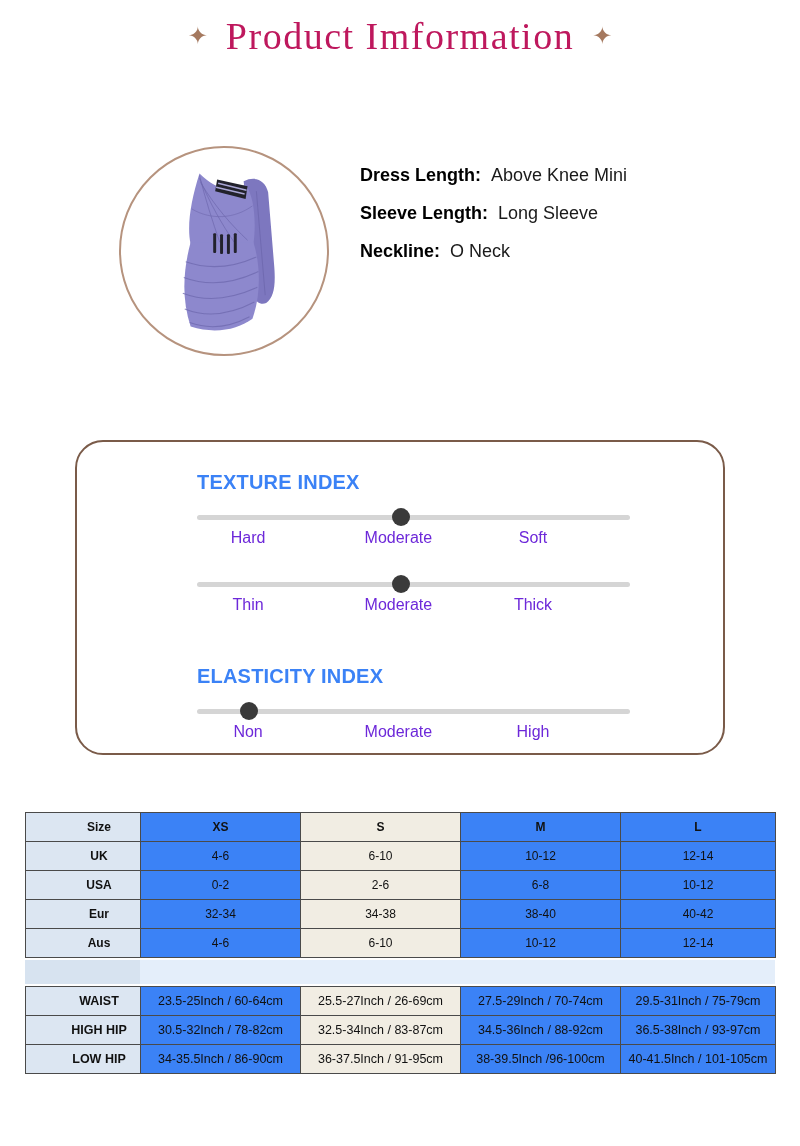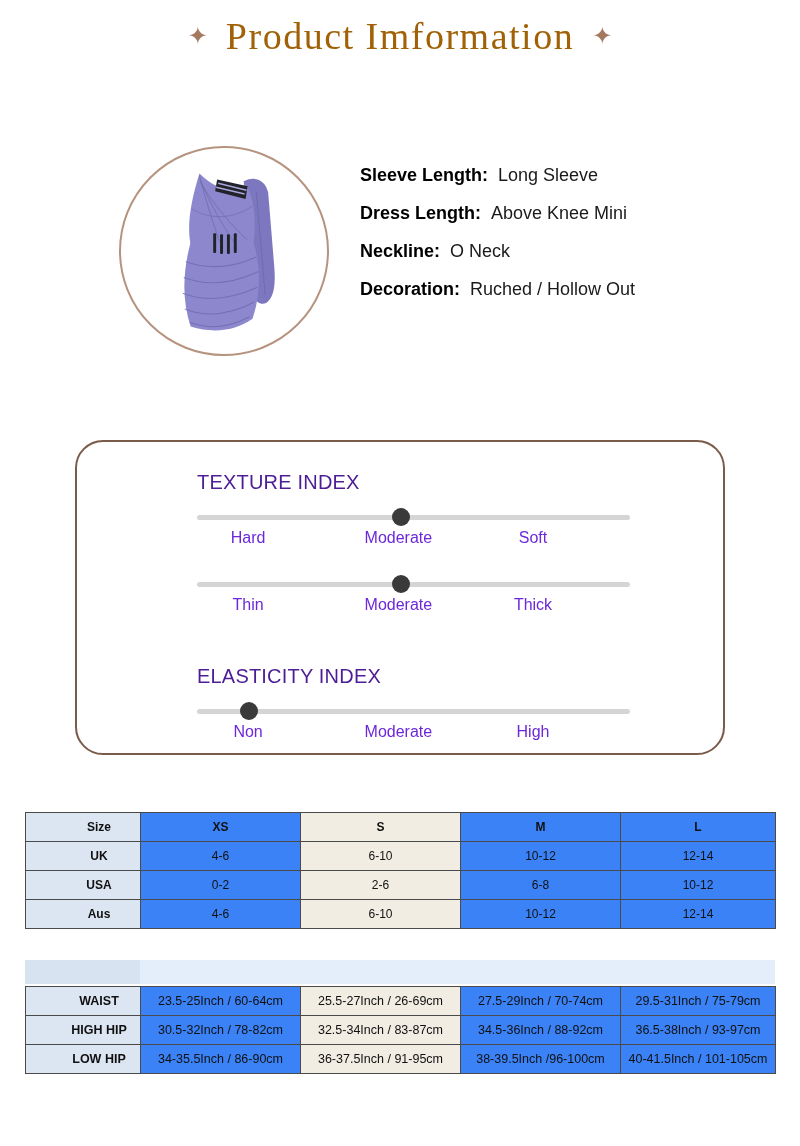--- a/index.html
+++ b/index.html
@@ -9,39 +9,39 @@
     position:relative;overflow:hidden;
   }
   
   .header{
     position:absolute;top:14px;left:0;width:800px;
     display:flex;justify-content:center;align-items:center;gap:18px;
   }
   .sparkle{font-size:24px;color:#a5795f;line-height:1;}
   .title{
     font-family:"Liberation Serif",serif;
-    font-size:38px;letter-spacing:1.5px;color:#a16207;white-space:nowrap;
+    font-size:38px;letter-spacing:1.5px;color:#be185d;white-space:nowrap;
   }
   
   .photo-circle{
     position:absolute;left:119px;top:146px;width:210px;height:210px;
     box-sizing:border-box;border:2px solid #b6937e;border-radius:50%;
     overflow:hidden;background:#fff;
   }
   .details{position:absolute;left:360px;top:156px;}
   .detail-row{height:38px;display:flex;align-items:center;font-size:18px;color:#1a1a1a;white-space:nowrap;}
   .detail-label{font-weight:bold;color:#000;margin-right:10px;}
   
   .index-box{
     position:absolute;left:75px;top:440px;width:650px;height:315px;
     box-sizing:border-box;border:2px solid #7a5b49;border-radius:28px;
     background:#fff;
   }
   .index-group{position:absolute;left:120px;width:433px;}
-  .index-title{font-size:20px;font-weight:normal;color:#4c1d95;line-height:24px;letter-spacing:0.2px;}
+  .index-title{font-size:20px;font-weight:bold;color:#3b82f6;line-height:24px;letter-spacing:0.2px;}
   .slider{position:relative;height:18px;margin-top:14px;}
   .slider-track{position:absolute;top:7px;left:0;right:0;height:5px;border-radius:3px;background:#d5d5d5;}
   .slider-dot{position:absolute;top:0;width:18px;height:18px;border-radius:50%;background:#3a3a3a;transform:translateX(-50%);}
   .slider-labels{position:relative;height:22px;margin-top:3px;font-size:16px;color:#6d28d9;}
   .slider-label{position:absolute;top:0;transform:translateX(-50%);white-space:nowrap;}
   
   table{position:absolute;left:25px;border-collapse:collapse;table-layout:fixed;}
   .size-table{top:812px;}
   .measure-table{top:986px;}
   td{
@@ -93,34 +93,30 @@
       <rect x="94" y="87" width="3" height="20" rx="1"></rect>
       <rect x="101" y="88" width="3" height="20" rx="1"></rect>
       <rect x="108" y="88" width="3" height="20" rx="1"></rect>
       <rect x="115" y="87" width="3" height="20" rx="1"></rect>
     </g>
   </svg>
 </div>
 
 <div class="details">
     <div class="detail-row">
+      <span class="detail-label">Dress Length:</span>
+      <span class="detail-value">Above Knee Mini</span>
+    </div>
+    <div class="detail-row">
       <span class="detail-label">Sleeve Length:</span>
       <span class="detail-value">Long Sleeve</span>
-    </div>
-    <div class="detail-row">
-      <span class="detail-label">Dress Length:</span>
-      <span class="detail-value">Above Knee Mini</span>
     </div>
     <div class="detail-row">
       <span class="detail-label">Neckline:</span>
       <span class="detail-value">O Neck</span>
-    </div>
-    <div class="detail-row">
-      <span class="detail-label">Decoration:</span>
-      <span class="detail-value">Ruched / Hollow Out</span>
     </div>
   </div>
 
 <div class="index-box">
     <div class="index-group" style="top: 28px;">
       <div class="index-title">TEXTURE INDEX</div>
       <div class="slider">
         <div class="slider-track"></div>
         <div class="slider-dot" style="left: 47%;"></div>
       </div>
@@ -179,20 +175,27 @@
         <td>12-14</td>
       </tr>
       <tr>
         <td class="first-col">USA</td>
         <td>0-2</td>
         <td class="s-col">2-6</td>
         <td>6-8</td>
         <td>10-12</td>
       </tr>
       <tr>
+        <td class="first-col">Eur</td>
+        <td>32-34</td>
+        <td class="s-col">34-38</td>
+        <td>38-40</td>
+        <td>40-42</td>
+      </tr>
+      <tr>
         <td class="first-col">Aus</td>
         <td>4-6</td>
         <td class="s-col">6-10</td>
         <td>10-12</td>
         <td>12-14</td>
       </tr>
     </tbody>
 </table>
 
 <div class="spacer">

